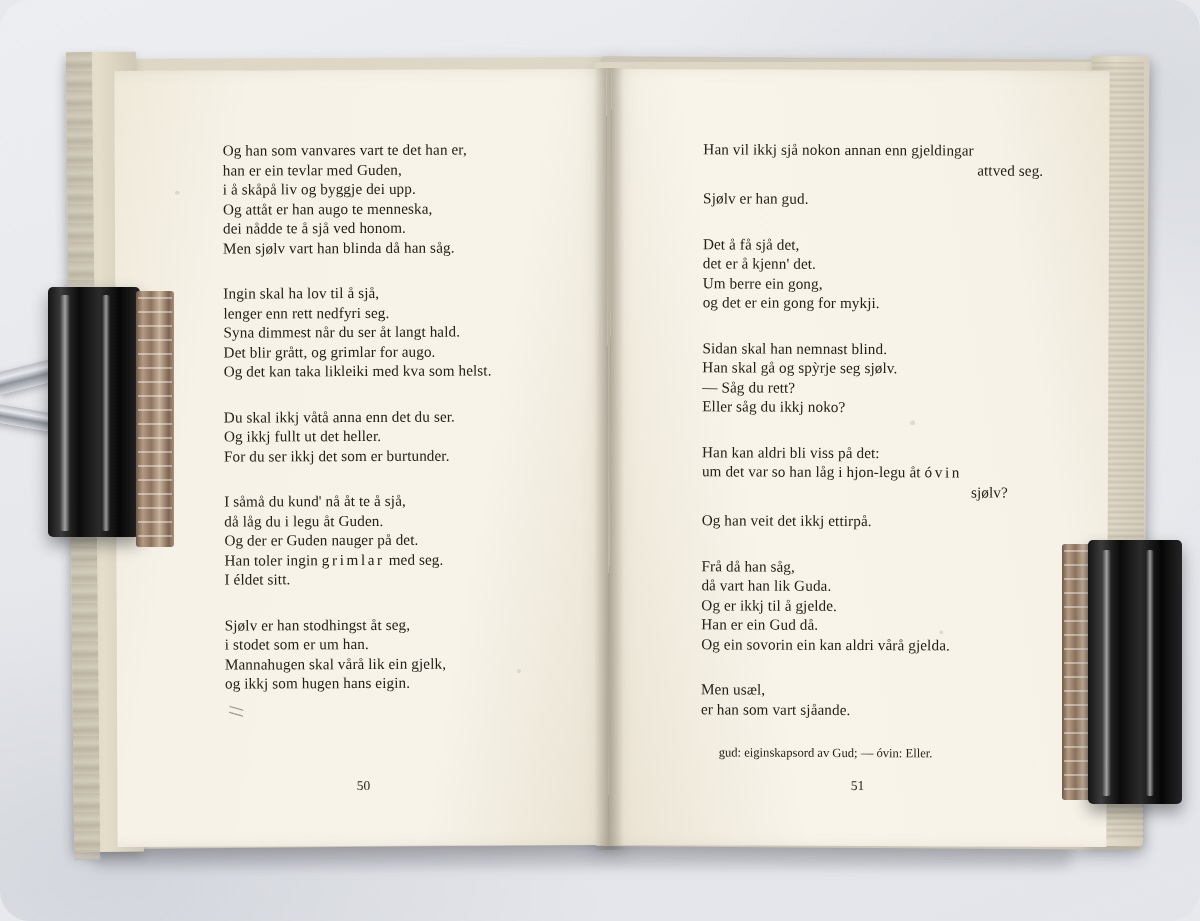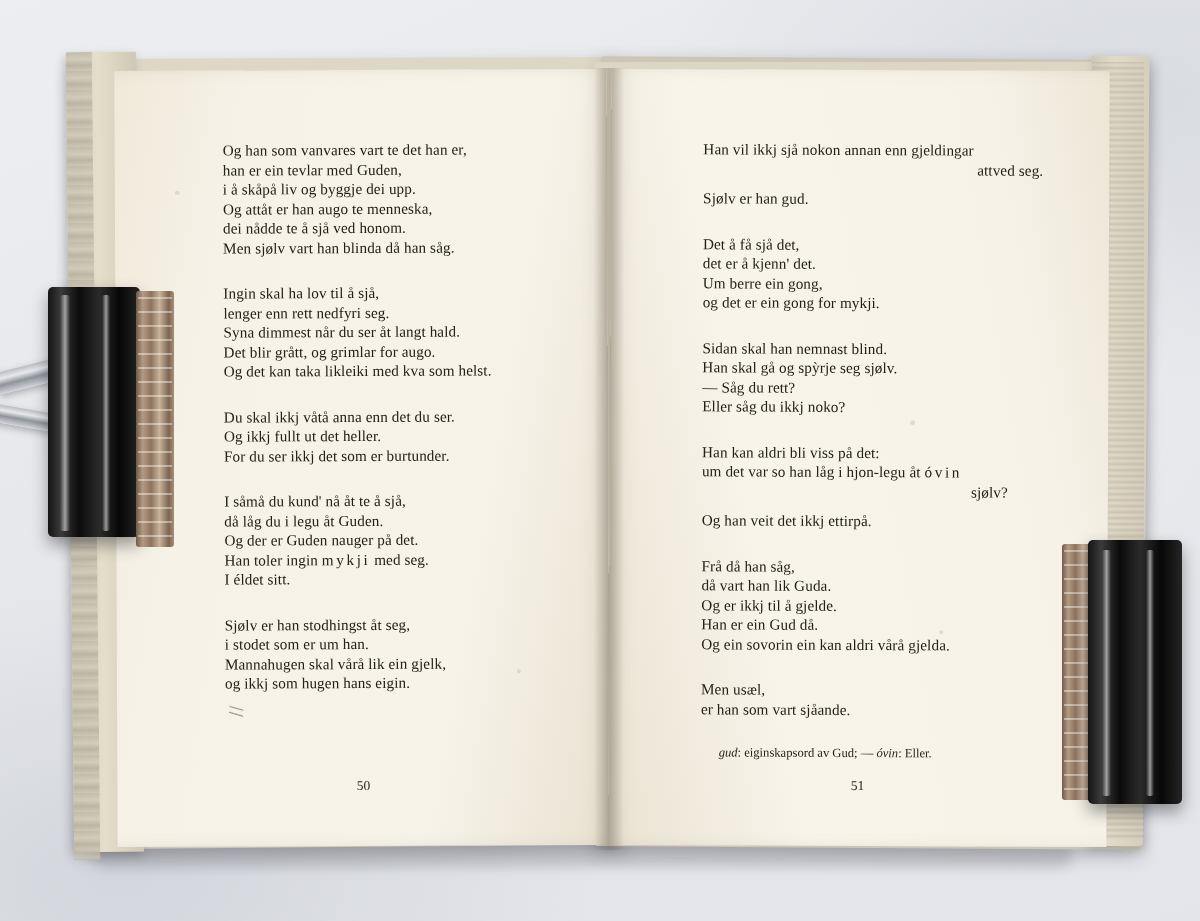--- a/index.html
+++ b/index.html
@@ -7,20 +7,21 @@
     padding: 0;
     background: #e8e9ed;
   }
   #scene {
     position: relative;
     width: 1200px;
     height: 921px;
     overflow: hidden;
     background: linear-gradient(160deg, #eceef1 0%, #e6e8ec 40%, #e3e5ea 100%);
     font-family: "Liberation Serif", serif;
+    border-radius: 30px;
   }
 
   
   .surface-shade {
     position: absolute;
     inset: 0;
     background:
       radial-gradient(ellipse 900px 500px at 55% 45%, rgba(255,255,255,0.55), rgba(255,255,255,0) 70%),
       radial-gradient(ellipse 700px 420px at 10% 95%, rgba(170,175,185,0.30), rgba(170,175,185,0) 70%),
       radial-gradient(ellipse 700px 420px at 95% 10%, rgba(175,180,190,0.25), rgba(175,180,190,0) 70%);
@@ -158,21 +159,21 @@
     text-align: right;
     padding-right: 42px;
   }
   .line.indent-right-2 {
     text-align: right;
     padding-right: 76px;
   }
   .spaced {
     letter-spacing: 2.6px;
   }
-  .ital { font-style: italic; }
+  .ital { }
 
   .footnote {
     margin-top: 10px;
     padding-left: 18px;
     font-size: 12.6px;
     color: #262219;
     line-height: 16px;
   }
   .folio {
     position: absolute;
@@ -302,21 +303,21 @@
         <div class="stanza">
           <div class="line">Du skal ikkj våtå anna enn det du ser.</div>
           <div class="line">Og ikkj fullt ut det heller.</div>
           <div class="line">For du ser ikkj det som er burtunder.</div>
         </div>
 
         <div class="stanza">
           <div class="line">I såmå du kund' nå åt te å sjå,</div>
           <div class="line">då låg du i legu åt Guden.</div>
           <div class="line">Og der er Guden nauger på det.</div>
-          <div class="line">Han toler ingin <span class="spaced">mykji</span> med seg.</div>
+          <div class="line">Han toler ingin <span class="spaced">grimlar</span> med seg.</div>
           <div class="line">I éldet sitt.</div>
         </div>
 
         <div class="stanza">
           <div class="line">Sjølv er han stodhingst åt seg,</div>
           <div class="line">i stodet som er um han.</div>
           <div class="line">Mannahugen skal vårå lik ein gjelk,</div>
           <div class="line">og ikkj som hugen hans eigin.</div>
         </div>
 

